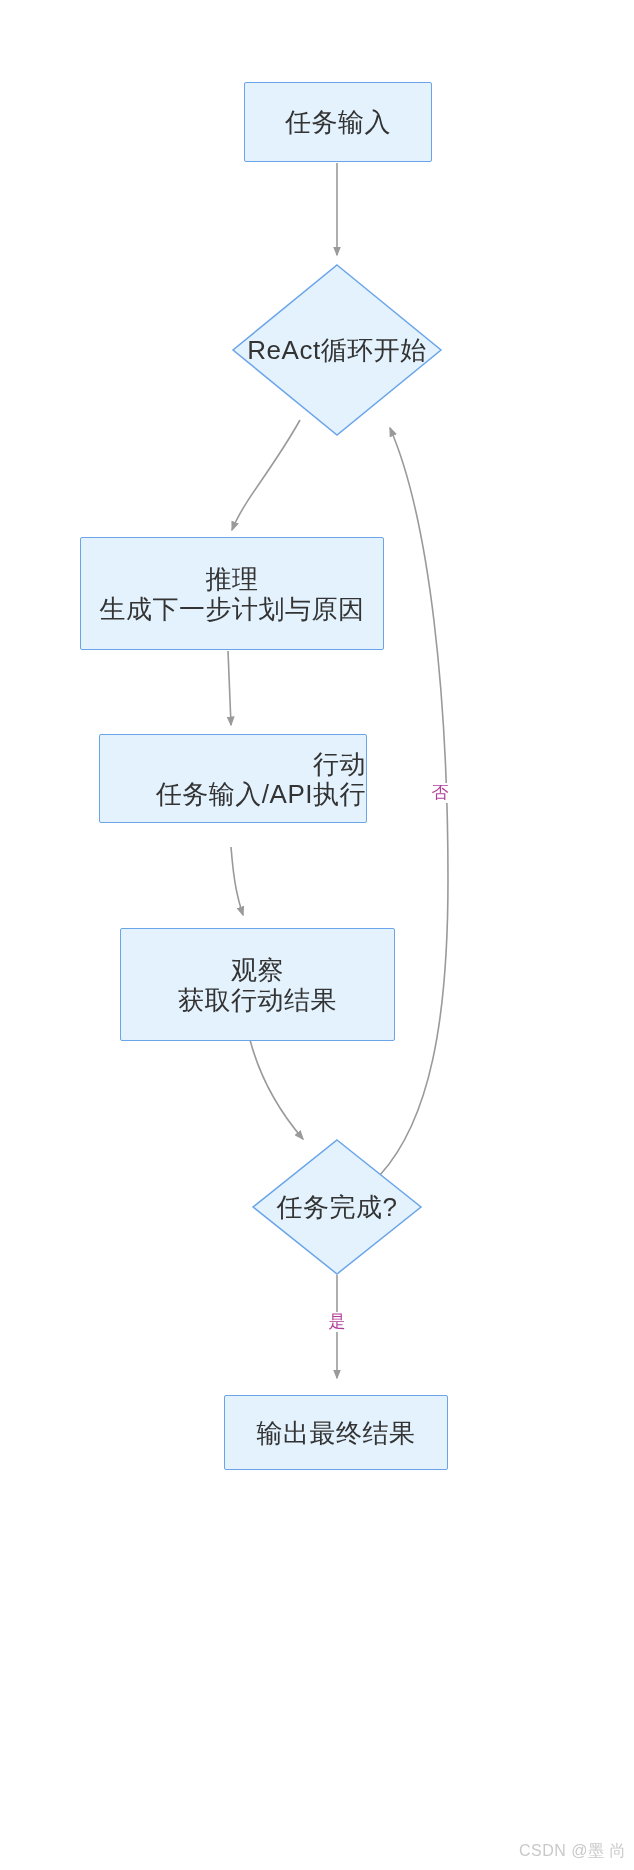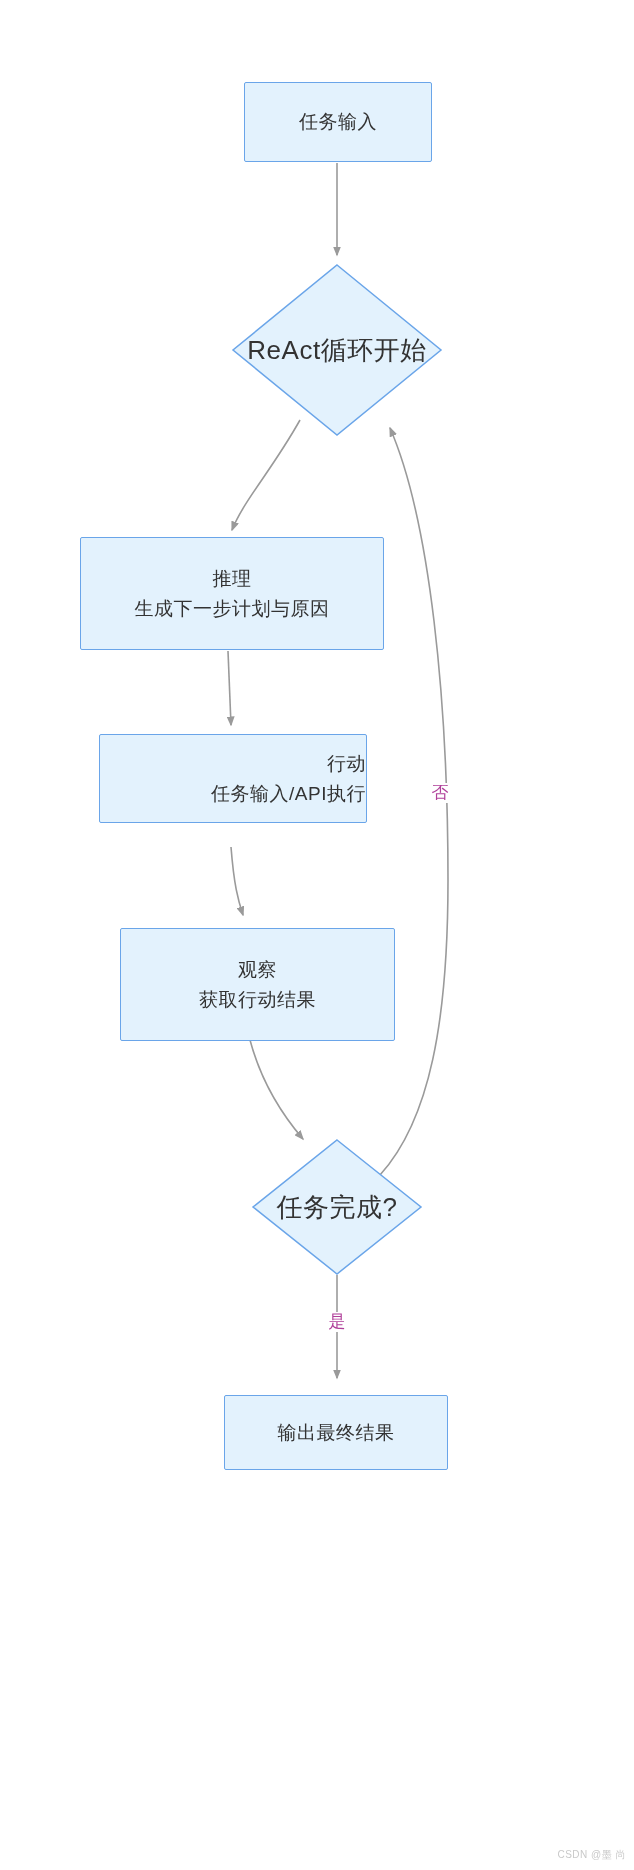--- a/index.html
+++ b/index.html
@@ -32,21 +32,21 @@
     position: absolute;
     box-sizing: border-box;
     background: #e3f2fd;
     border: 1.4px solid #6aa5e9;
     border-radius: 2px;
     display: flex;
     flex-direction: column;
     align-items: center;
     justify-content: center;
     color: #333333;
-    font-size: 19px;
+    font-size: 26px;
     line-height: 30px;
     letter-spacing: 0.5px;
     white-space: nowrap;
   }
   .node-line {
     display: block;
   }
   .diamond-label {
     position: absolute;
     color: #333333;
@@ -65,21 +65,21 @@
     background: #ffffff;
     padding: 0 2px;
     white-space: nowrap;
     transform: translate(-50%, -50%);
   }
   .watermark {
     position: absolute;
     right: 8px;
     bottom: 8px;
     color: #c9c9c9;
-    font-size: 10px;
+    font-size: 16px;
     letter-spacing: 0.5px;
     white-space: nowrap;
   }
 </style>
 </head>
 <body>
 
 <div id="canvas">
 
   <svg class="flow-svg" viewBox="0 0 634 1870">

